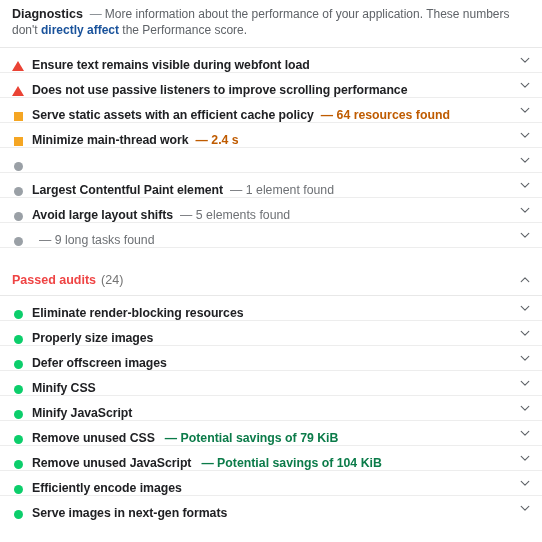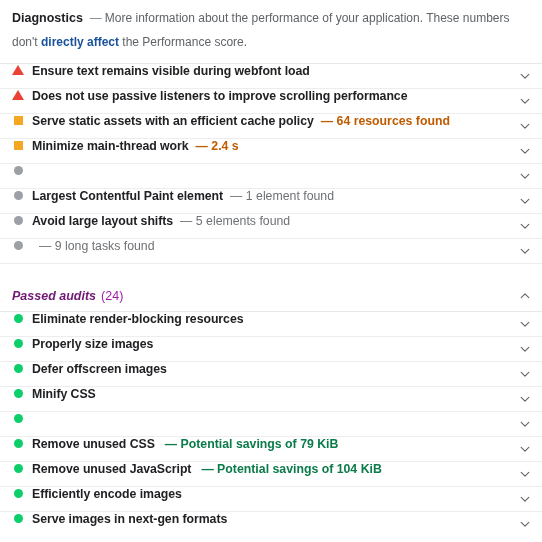--- a/index.html
+++ b/index.html
@@ -19,21 +19,21 @@
   .panel {
     width: 542px;
     box-sizing: border-box;
     padding: 0;
   }
 
   
   .section-intro {
     padding: 6px 12px 9px 12px;
     font-size: 12px;
-    line-height: 24px;
+    line-height: 16px;
     color: #5f6368;
   }
   .section-intro .title {
     font-weight: bold;
     color: #202124;
     font-size: 12.5px;
   }
   .section-intro .dash {
     color: #80868b;
     padding: 0 3px 0 7px;
@@ -46,21 +46,21 @@
   }
 
   
   .audit-list { width: 100%; }
 
   .audit-row {
     position: relative;
     box-sizing: border-box;
     height: 25px;
     display: flex;
-    align-items: flex-start;
+    align-items: flex-end;
     padding: 0 12px 0 12px;
     border-top: 1px solid #ededed;
     background: #fff;
     cursor: pointer;
   }
   .audit-row:first-child { border-top: 1px solid #e8e8e8; }
 
   .audit-icon {
     width: 12px;
     min-width: 12px;
@@ -140,26 +140,25 @@
     height: 30px;
     display: flex;
     align-items: center;
     padding: 0 12px;
     background: #fff;
     cursor: pointer;
   }
   .group-header .g-title {
     font-size: 12.5px;
     font-weight: bold;
-    color: #701a75;
-    font-style: italic;
+    color: #ef4444;
   }
   .group-header .g-count {
     font-size: 12.5px;
-    color: #a21caf;
+    color: #737373;
     margin-left: 5px;
     font-weight: normal;
   }
 </style>
 </head>
 <body>
 
 <div class="panel">
 
   <div class="section-intro">
@@ -314,20 +313,21 @@
         <span class="chev">
           <svg width="12" height="12" viewBox="0 0 12 12" aria-hidden="true">
             <path d="M2.2 4.4 L6 8.1 L9.8 4.4" fill="none" stroke="currentColor" stroke-width="1.1" stroke-linecap="round" stroke-linejoin="round"></path>
           </svg>
         </span>
       </div>
       <div class="audit-row">
         <span class="audit-icon">
           <span class="ic-circle-green"></span>
         </span>
+        <span class="audit-title">Minify JavaScript</span>
         <span class="chev">
           <svg width="12" height="12" viewBox="0 0 12 12" aria-hidden="true">
             <path d="M2.2 4.4 L6 8.1 L9.8 4.4" fill="none" stroke="currentColor" stroke-width="1.1" stroke-linecap="round" stroke-linejoin="round"></path>
           </svg>
         </span>
       </div>
       <div class="audit-row">
         <span class="audit-icon">
           <span class="ic-circle-green"></span>
         </span>

